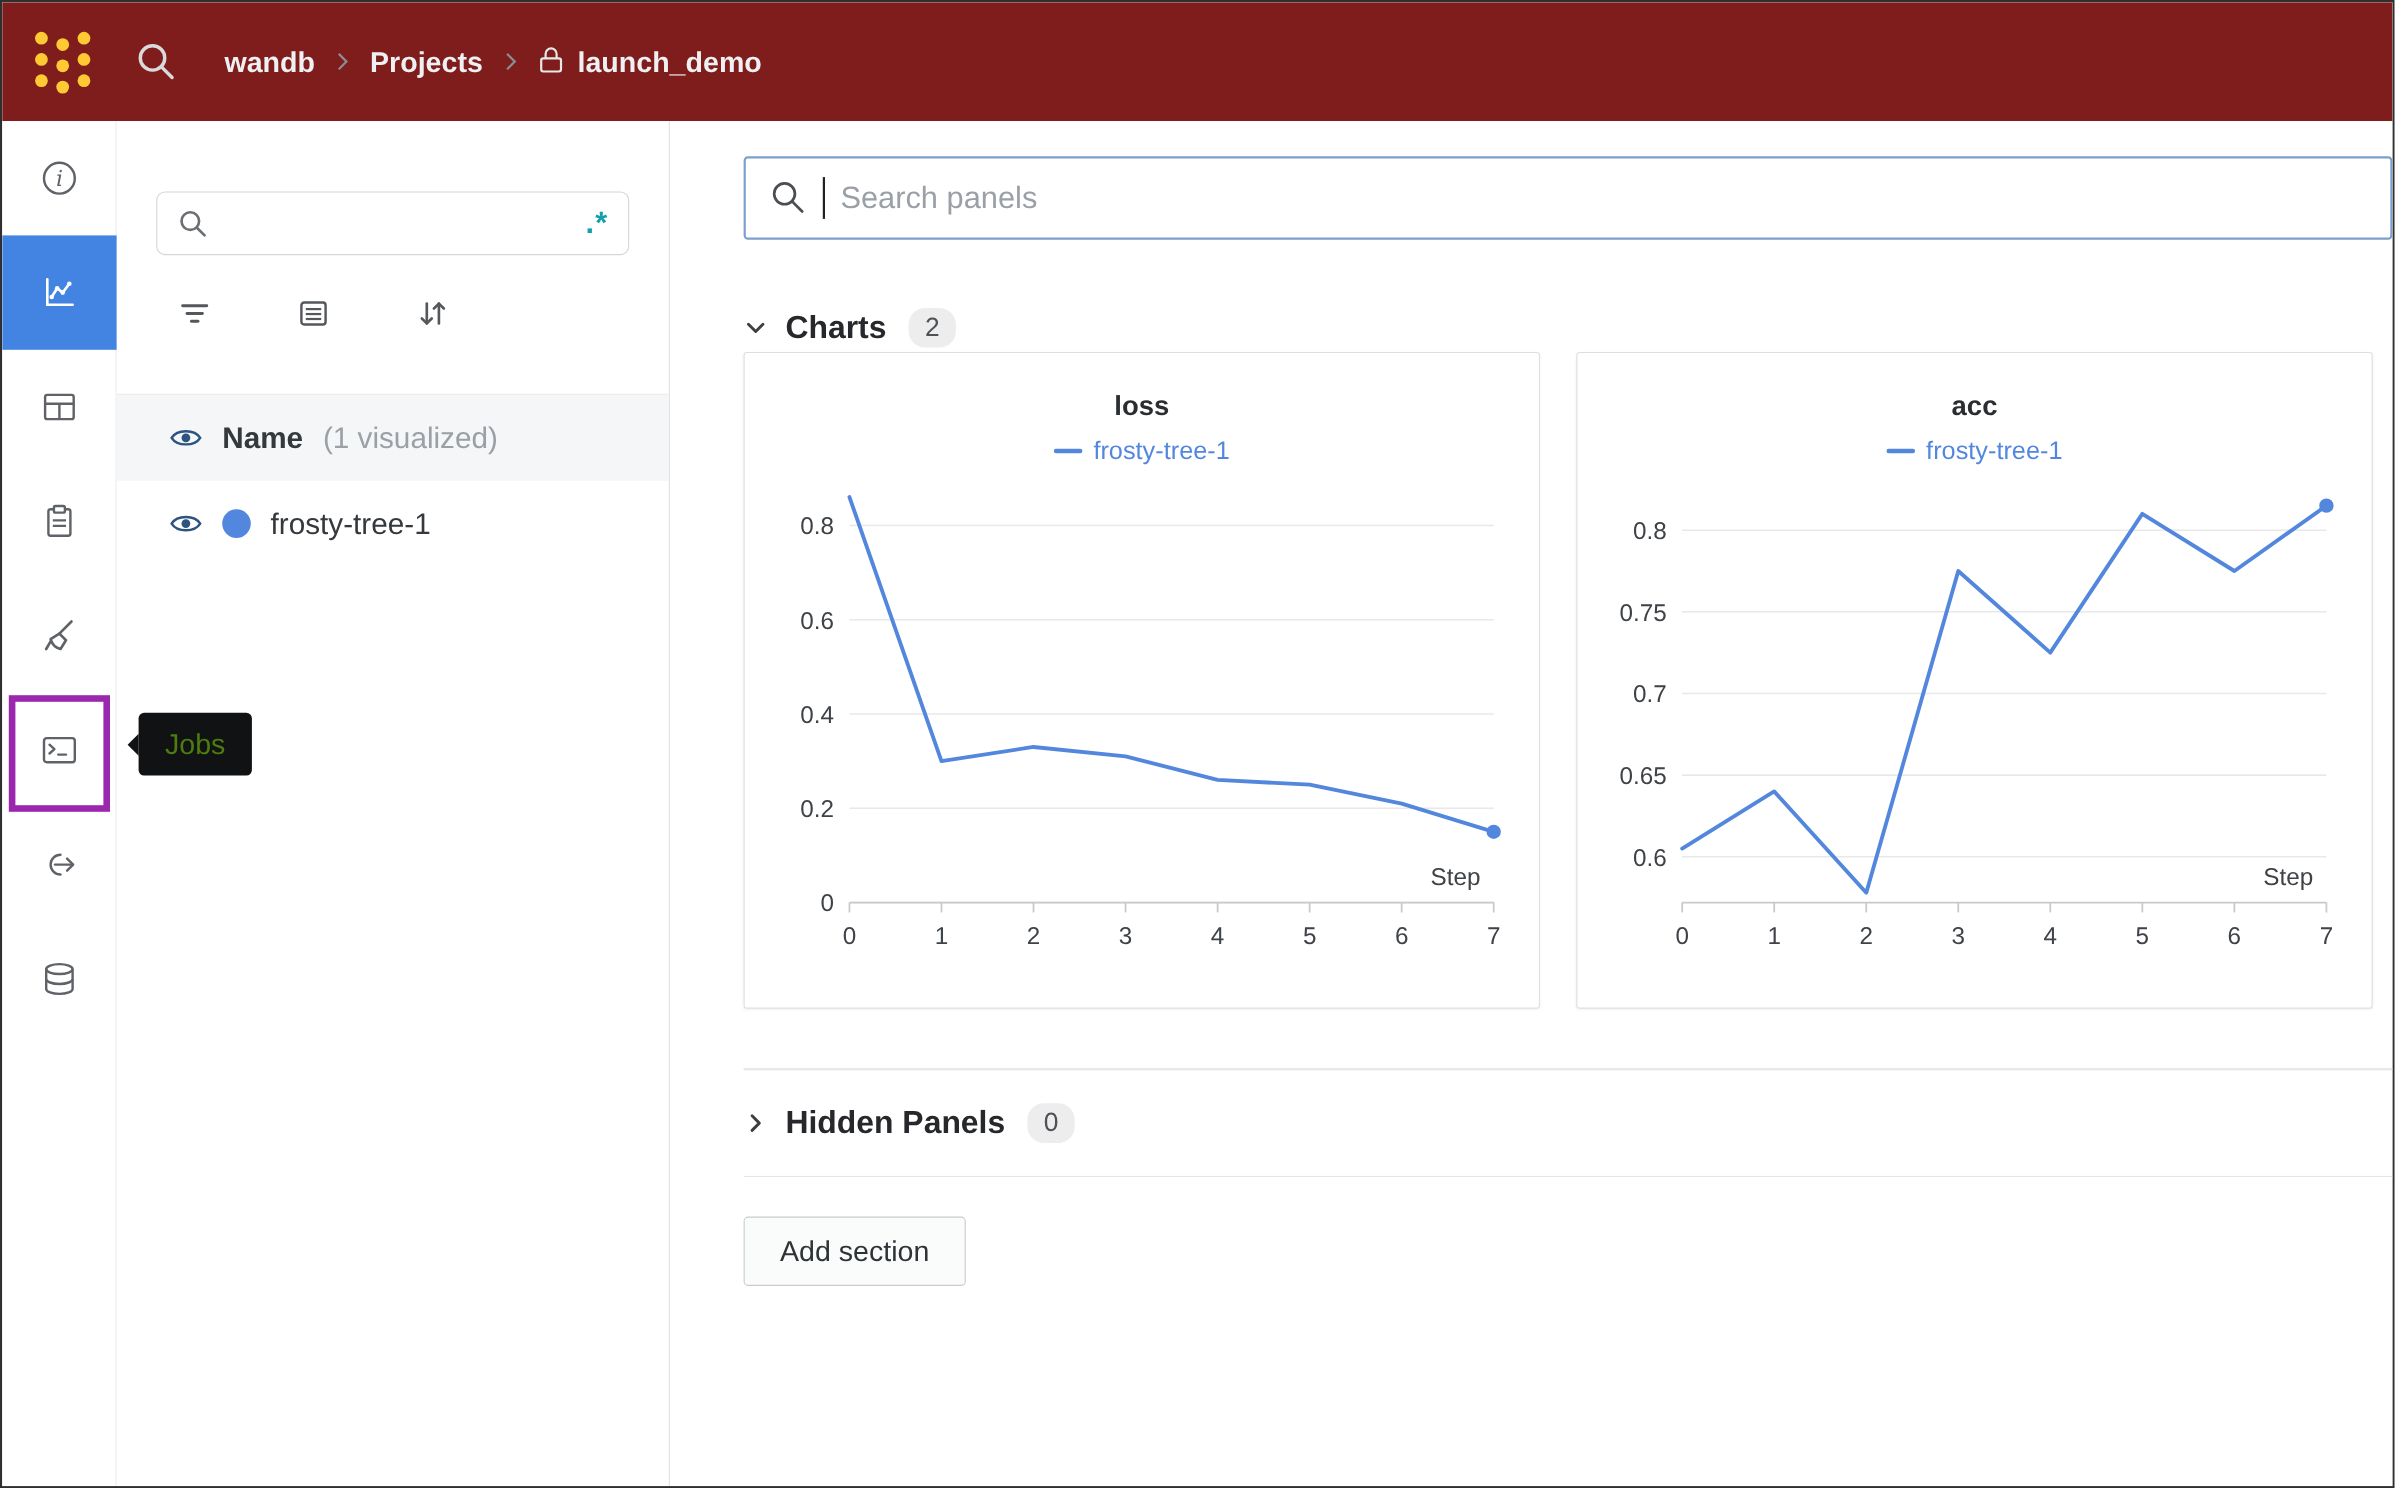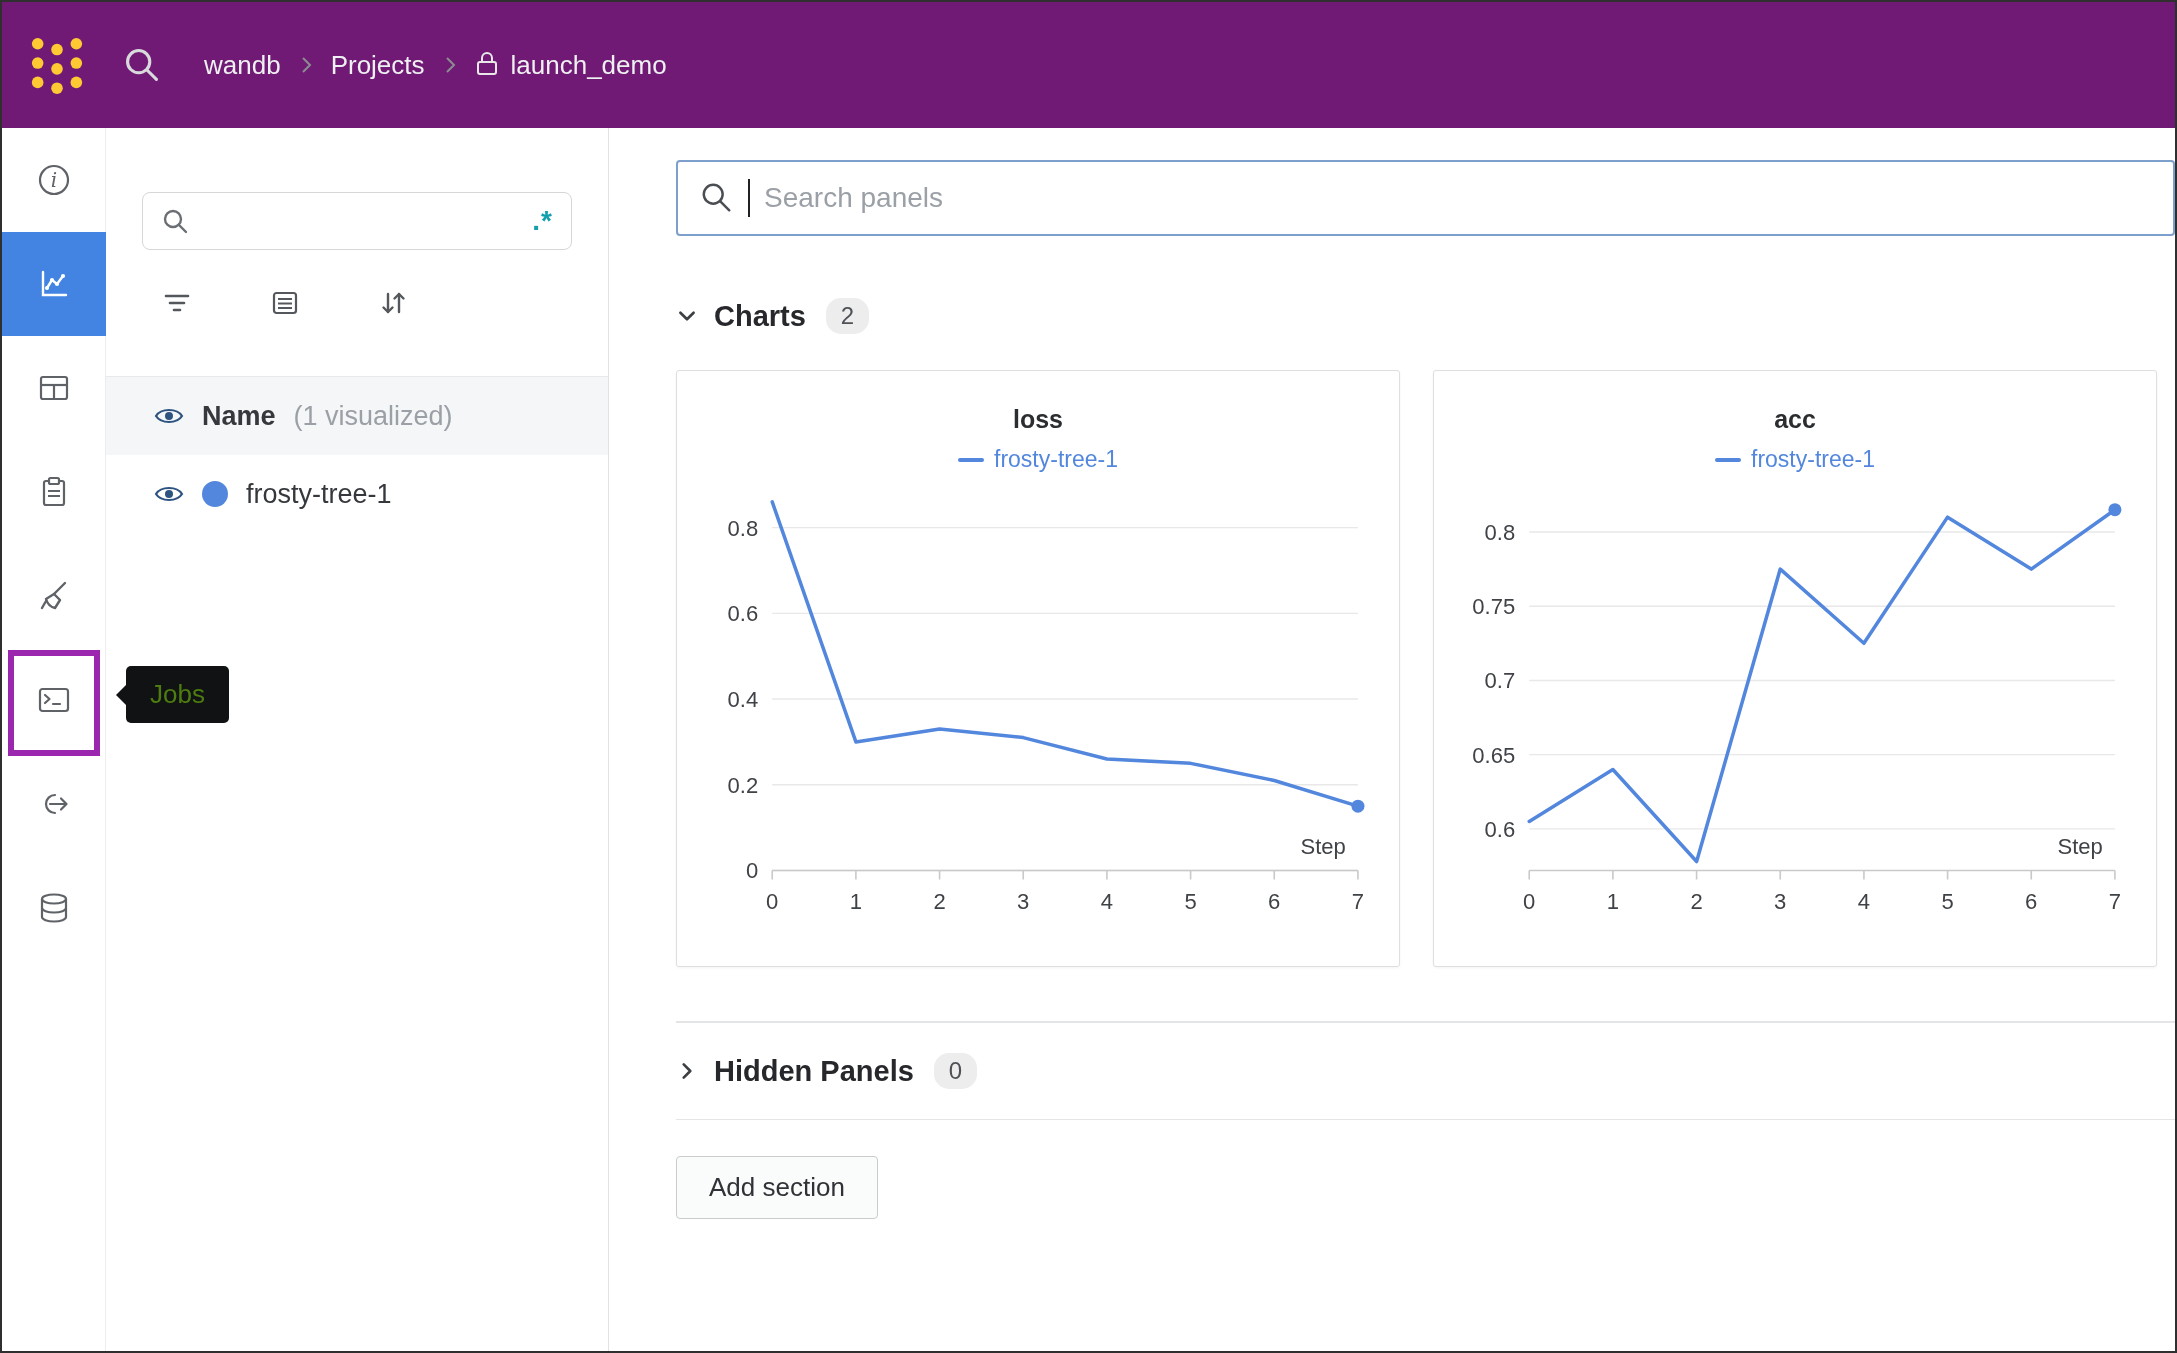--- a/index.html
+++ b/index.html
@@ -4,21 +4,21 @@
 <style>
   * { margin:0; padding:0; box-sizing:border-box; }
   html,body { background:#e9e9e9; }
   body { font-family:"Liberation Sans", sans-serif; }
   .page {
     position:relative; width:2177px; height:1353px;
     background:#fff; border:2px solid #2f2f2f; overflow:hidden;
   }
 
   
-  .navbar { height:126px; background:#701a75; display:flex; align-items:center; padding-left:26px; }
+  .navbar { height:108px; background:#7f1d1d; display:flex; align-items:center; padding-left:26px;font-weight:bold; }
   .nav-logo { width:58px; height:62px; margin-right:36px; cursor:pointer; }
   .nav-search { width:40px; height:40px; margin-right:42px; cursor:pointer; }
   .breadcrumb { display:flex; align-items:center; gap:18px; font-size:26px; color:#eef0f1; }
   .crumb { cursor:pointer; }
   .crumb-sep { display:flex; align-items:center; }
   .crumb-project { display:flex; gap:12px; cursor:pointer; }
 
   
   .body { position:relative; display:flex; height:1243px; background:#fff; }
 
@@ -60,21 +60,21 @@
                   padding:0 22px; gap:14px; background:#fff; cursor:text; }
   .caret { width:2px; height:38px; background:#202124; animation:blink 1.1s steps(1) infinite; }
   @keyframes blink { 50% { opacity:0; } }
   .search-placeholder { font-size:28px; color:#9aa0a6; }
 
   .section-header { margin-top:58px; display:flex; align-items:center; gap:16px; height:44px; cursor:pointer; width:fit-content; }
   .section-header.row2 { margin-top:0; height:96px; }
   .section-label { font-size:29px; font-weight:600; color:#26282b; }
   .count-badge { background:#ededee; color:#4e5256; border-radius:15px; padding:4px 15px; font-size:24px; margin-left:4px; }
 
-  .charts-row { margin-top:32px; display:flex; gap:33px; }
+  .charts-row { display:flex; gap:33px; }
   .chart-panel { width:724px; height:597px; border:1px solid #dddfe1; border-radius:3px; background:#fff;
                  box-shadow:0 1px 3px rgba(0,0,0,0.05); padding-top:34px; cursor:pointer; }
   .chart-title { text-align:center; font-size:25px; font-weight:700; color:#2b2e31; }
   .chart-legend { margin-top:12px; display:flex; justify-content:center; align-items:center; gap:10px; }
   .legend-swatch { width:26px; height:4px; background:#5387dd; border-radius:2px; }
   .legend-label { font-size:23px; color:#5387dd; }
   .chart-svg { display:block; width:692px; height:462px; margin:6px auto 0; }
   .chart-svg text { font-family:"Liberation Sans", sans-serif; font-size:22px; fill:#3f4246; }
 
   .hr { border-top:1px solid #e4e5e7; margin-top:54px; margin-right:0; }

